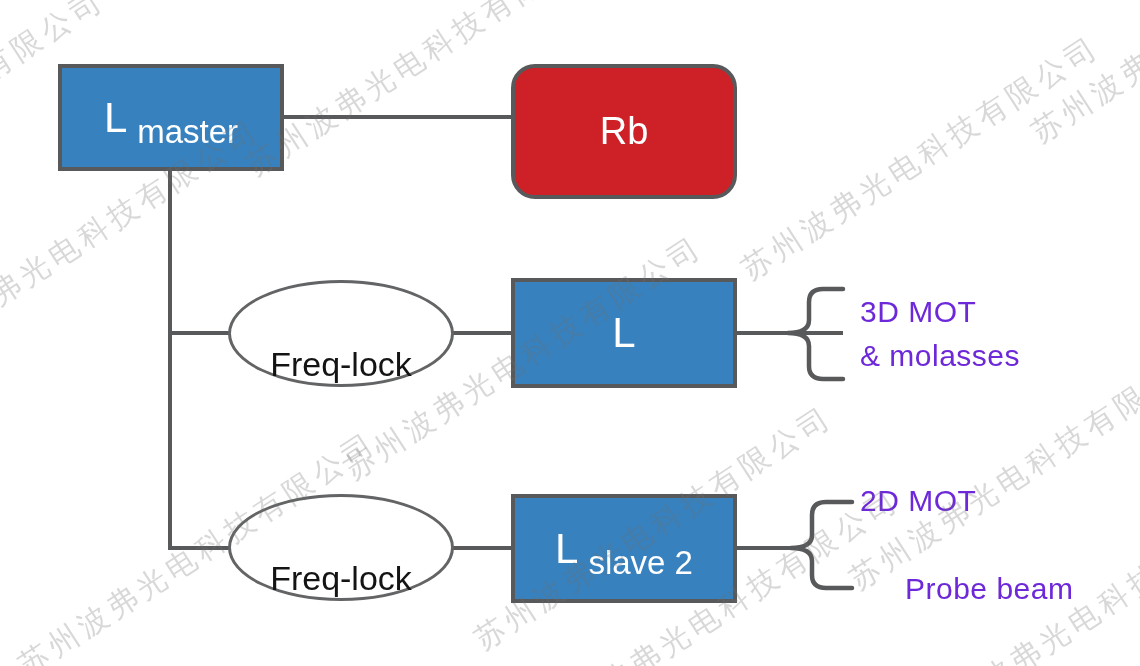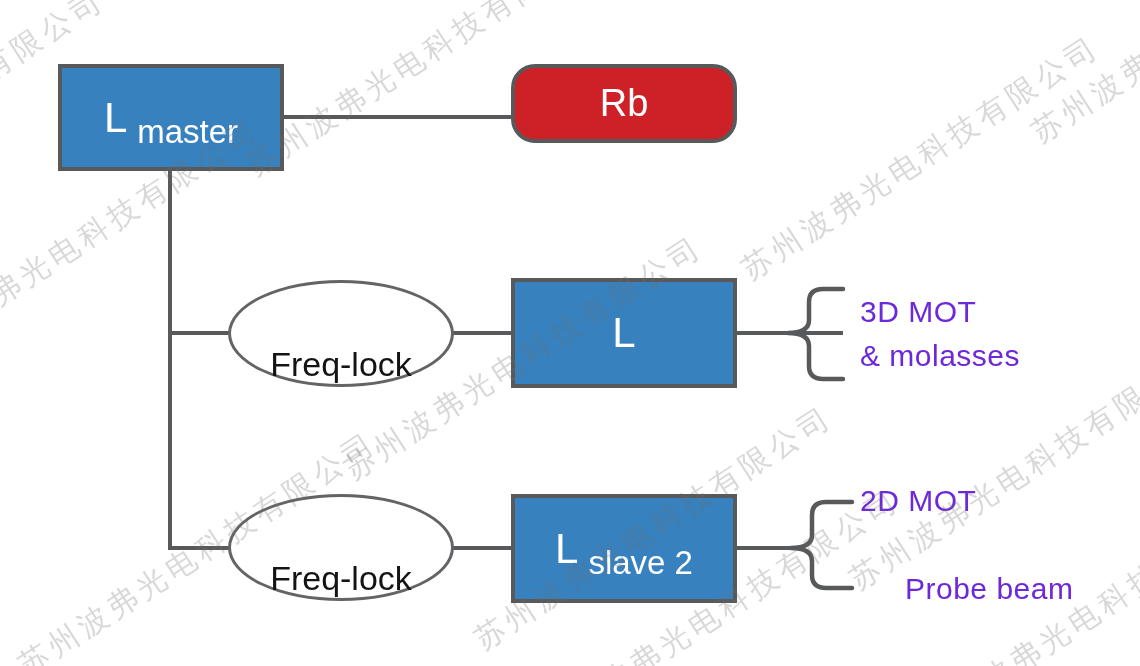--- a/index.html
+++ b/index.html
@@ -62,21 +62,21 @@
   <div class="line h" style="left:737px;top:331px;width:106px;"></div>
   <div class="line h" style="left:170px;top:546px;width:60px;"></div>
   <div class="line h" style="left:453px;top:546px;width:60px;"></div>
   <div class="line h" style="left:737px;top:546px;width:58px;"></div>
 
   <div class="box blue" style="left:58px;top:64px;width:226px;height:107px;">
     <span class="lbl-main">L</span>
       <span class="lbl-sub">master</span>
   </div>
 
-  <div class="box red" style="left:511px;top:64px;width:226px;height:79px;">
+  <div class="box red" style="left:511px;top:64px;width:226px;height:135px;">
     <span class="rb-label">Rb</span>
   </div>
 
   <div class="ellipse" style="left:228px;top:280px;width:226px;height:107px;">
     <span class="ellipse-label">Freq-lock</span>
   </div>
 
   <div class="box blue" style="left:511px;top:278px;width:226px;height:110px;">
     <span class="lbl-main">L</span>
   </div>

